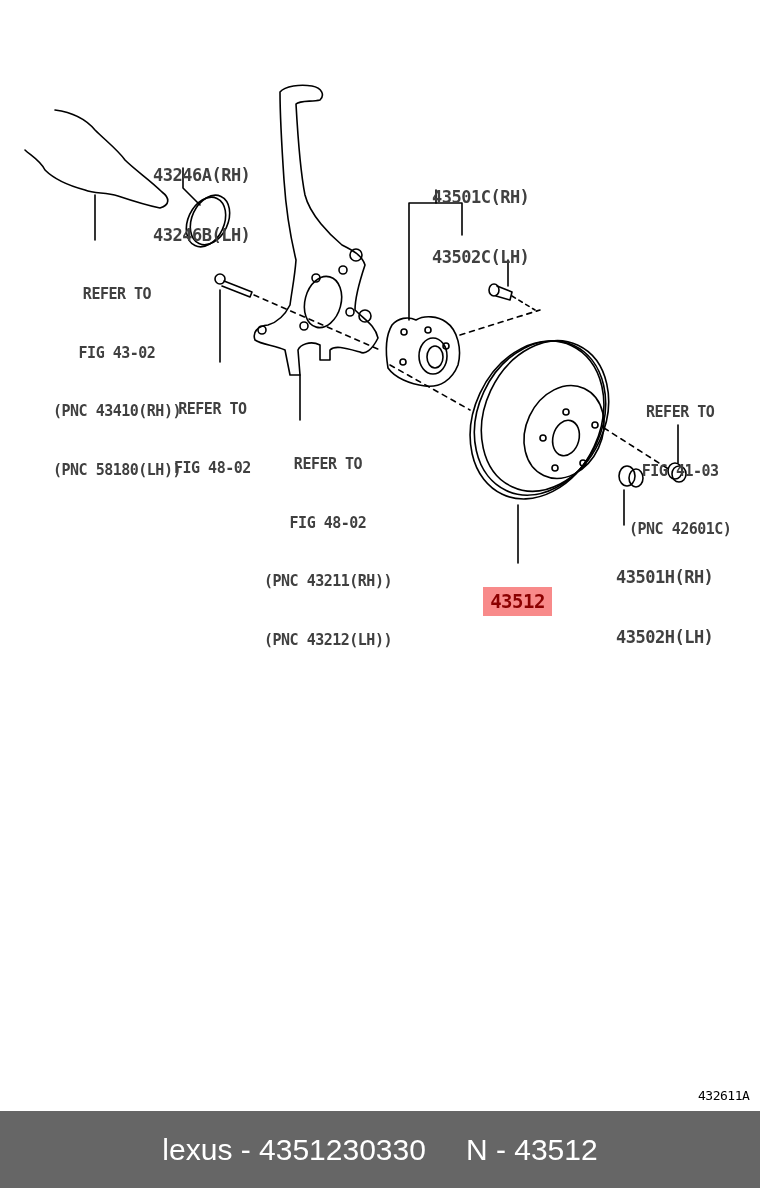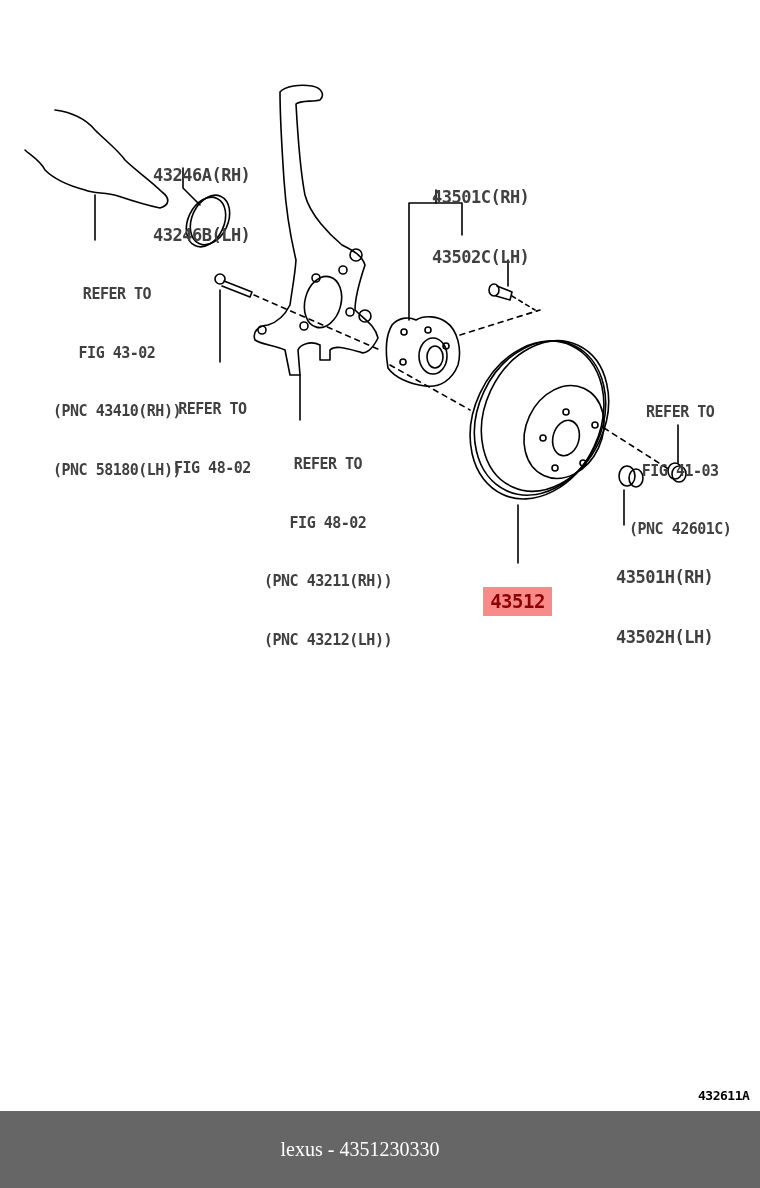--- a/index.html
+++ b/index.html
@@ -2,23 +2,23 @@
 <html><head>
   <meta charset="utf-8">
   <style>
     html, body { margin: 0; padding: 0; }
     body { width: 760px; height: 1188px; background: #ffffff; position: relative; overflow: hidden; font-family: "DejaVu Sans Mono", monospace; }
     .diagram { position: absolute; left: 0; top: 0; width: 760px; height: 1110px; }
     .diagram svg { position: absolute; left: 0; top: 0; }
     .lbl { position: absolute; font-family: "DejaVu Sans Mono", "Liberation Mono", monospace; font-weight: bold; font-size: 17px; line-height: 20px; color: #404040; white-space: pre; letter-spacing: -0.5px; }
     .lbl.small { font-size: 15px; line-height: 19.5px; text-align: center; }
     .hl { position: absolute; left: 483px; top: 563px; width: 69px; height: 29px; background: #f88a8a; color: #8b0000; font-family: "DejaVu Sans Mono", monospace; font-weight: bold; font-size: 19px; line-height: 29px; text-align: center; letter-spacing: -0.5px; margin-top: 24px; }
-    .figid { position: absolute; left: 698px; top: 1088px; font-family: "DejaVu Sans Mono", monospace; font-weight: bold; font-size: 13px; color: #000; white-space: nowrap; letter-spacing: -0.5px; }
+    .figid { position: absolute; left: 698px; top: 1088px; font-family: "DejaVu Sans Mono", monospace; font-weight: normal; font-size: 13px; color: #000; white-space: nowrap; letter-spacing: -0.5px; }
     .footer { position: absolute; left: 0; top: 1111px; width: 760px; height: 77px; background: #666666; display: flex; align-items: center; justify-content: center; }
-    .footer span { color: #ffffff; font-family: Liberation Serif, serif; font-size: 20px; }
+    .footer span { color: #ffffff; font-family: Liberation Sans, sans-serif; font-size: 30px; }
     .footer .gap { width: 40px; }
   </style>
 </head>
 <body>
 
 <div class="diagram">
   <svg width="760" height="1110" viewBox="0 0 760 1110" fill="none" stroke="#000" stroke-width="1.6" stroke-linecap="round" stroke-linejoin="round">
 
     <g>
       <path d="M55 110 C70 112 85 118 95 130 C105 140 118 150 125 160 C135 170 150 180 162 192 C170 198 170 205 160 208 C145 205 130 200 118 196 C105 192 95 194 85 190 C70 186 55 180 45 170 C40 160 30 155 25 150"></path>
@@ -142,13 +142,14 @@
   </div>
 
   <div class="hl">43512</div>
 
   <div class="figid">432611A</div>
 </div>
 
 <div class="footer">
   <span>lexus - 4351230330</span>
   <span class="gap"></span>
+  <span>N - 43512</span>
 </div>
 
 </body></html>

